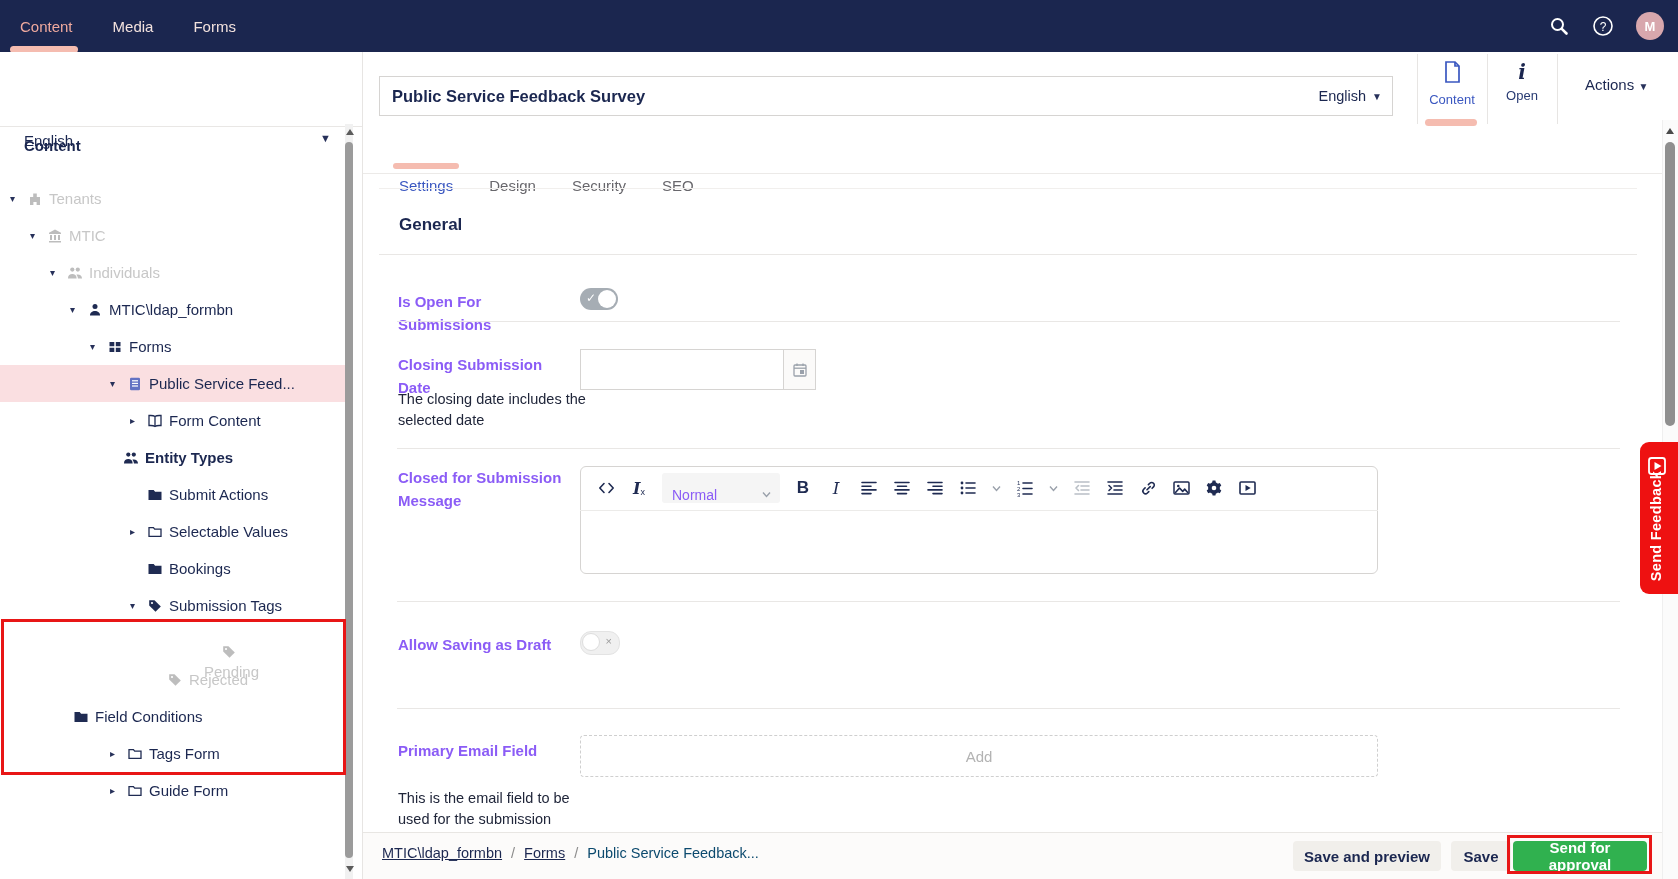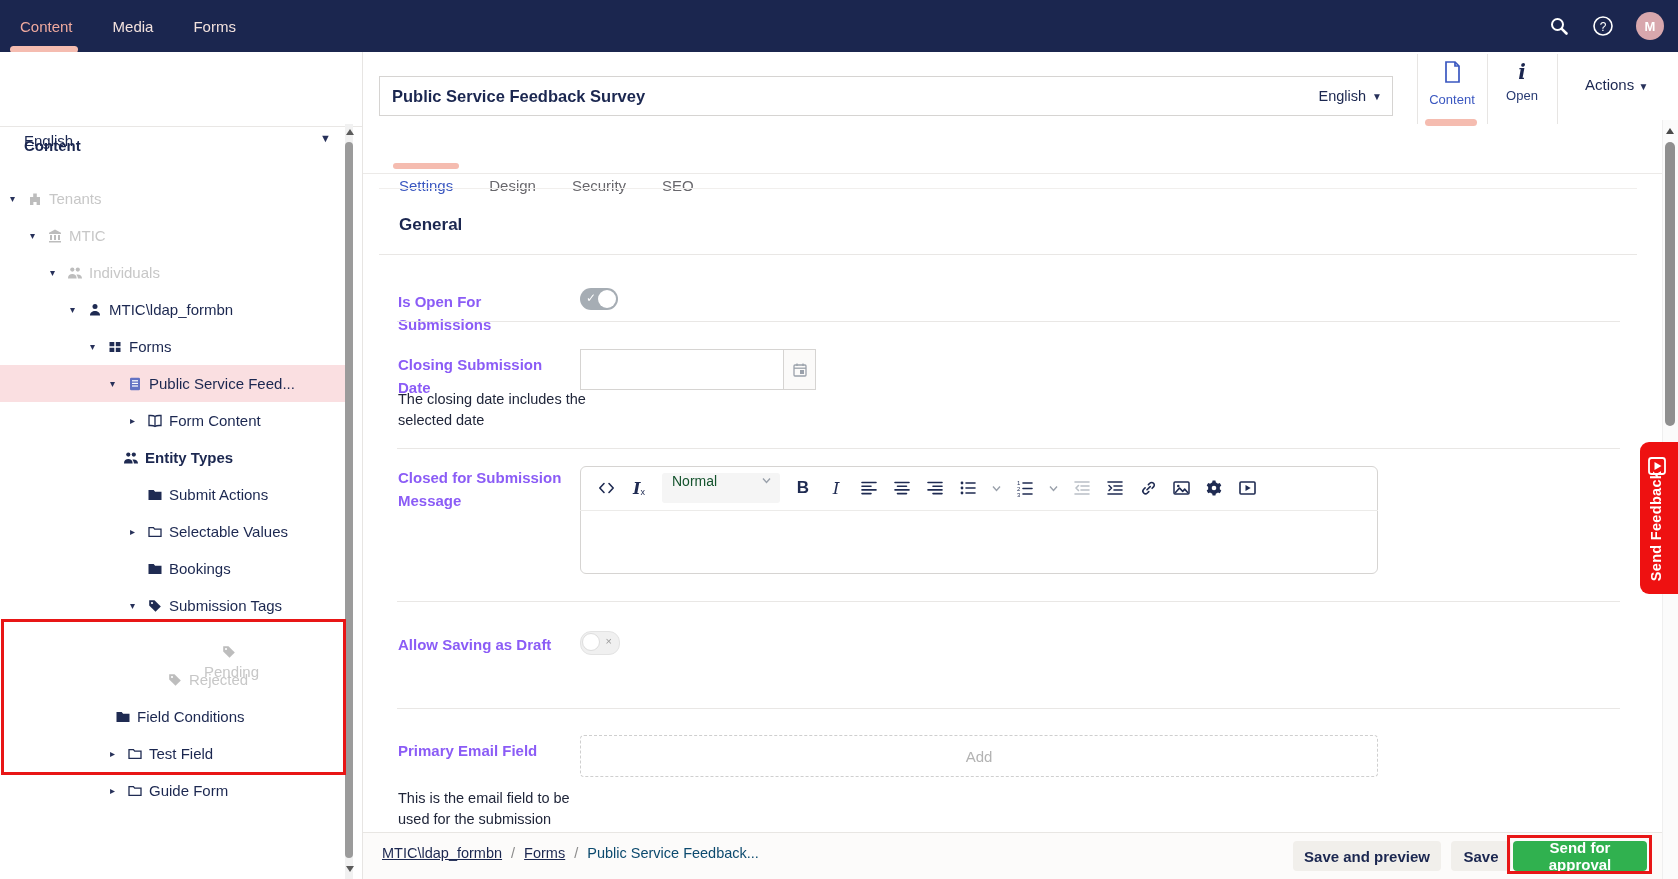--- a/index.html
+++ b/index.html
@@ -64,22 +64,22 @@
   .toggle.off .knob{position:absolute;left:1px;top:1px;width:18px;height:18px;border-radius:50%;background:#fff;border:1px solid #ddd;box-sizing:border-box;}
   .toggle.off .mark{position:absolute;right:7px;top:3px;color:#9b9b9b;font-size:11px;}
   .date-input{position:absolute;left:580px;top:349px;width:204px;height:41px;border:1px solid #d6d4d2;box-sizing:border-box;background:#fff;font-size:15px;padding:0 8px;outline:none;}
   .cal-btn{position:absolute;left:784px;top:349px;width:32px;height:41px;border:1px solid #d6d4d2;border-left:none;
     box-sizing:border-box;background:#fbfaf9;display:flex;align-items:center;justify-content:center;cursor:pointer;color:#9aa1ab;}
   .editor{position:absolute;left:580px;top:466px;width:798px;height:108px;border:1px solid #d6d4d2;border-radius:6px;background:#fff;box-sizing:border-box;}
   .editor-toolbar{position:absolute;left:580px;top:466px;width:798px;height:45px;border-bottom:1px solid #ecebe9;
     display:flex;align-items:center;gap:13px;padding-left:16px;box-sizing:border-box;}
   .tbi{display:flex;align-items:center;justify-content:center;min-width:20px;height:26px;color:#1f2b52;cursor:pointer;}
   .tbi.gray{color:#b9bfc6;}
-  .style-select{width:118px;height:30px;background:#f5f5f5;border-radius:3px;display:flex;align-items:flex-start;
-    padding:0 8px 0 10px;box-sizing:border-box;font-size:14px;color:#14532d;cursor:pointer;}
+  .style-select{width:118px;height:30px;background:#f5f5f5;border-radius:3px;display:flex;align-items:flex-end;
+    padding:0 8px 0 10px;box-sizing:border-box;font-size:14px;color:#8b5cf6;cursor:pointer;}
   .style-select .ssl{flex:1;}
   .editor-body{position:absolute;left:581px;top:512px;width:796px;height:60px;border-radius:0 0 6px 6px;background:#fff;cursor:text;}
   .add-box{position:absolute;left:580px;top:735px;width:798px;height:42px;border:1px dashed #cfcfcf;border-radius:4px;
     box-sizing:border-box;display:flex;align-items:center;justify-content:center;font-size:15px;color:#b3b3b3;cursor:pointer;}
   
   .footer{position:absolute;left:363px;top:832px;width:1315px;height:47px;background:#fcfbfa;border-top:1px solid #e8e6e3;}
   .breadcrumb{position:absolute;left:382px;top:845px;display:flex;gap:9px;font-size:14.5px;align-items:center;}
   .bc-link{color:#1b2750;text-decoration:underline;cursor:pointer;}
   .bc-cur{color:#0c4a6e;}
   .bc-sep{color:#8b8b8b;}
@@ -263,37 +263,37 @@
     <div class="tree-row muted" style="padding-left: 150px;">
       <span class="caret"></span>
       <span class="ticon">
         <svg width="16" height="16" viewBox="0 0 16 16">
           <path fill="currentColor" d="M2.2 2.2h5.3l6.3 6.3-5.3 5.3-6.3-6.3z"></path>
           <circle cx="5" cy="5" r="1.1" fill="#fff"></circle>
         </svg>
       </span>
       <span class="tlabel">Rejected</span>
     </div>
-    <div class="tree-row " style="padding-left: 98px; text-align: center;">
+    <div class="tree-row " style="padding-left: 56px; text-align: center;">
       <span class="caret"></span>
       <span class="ticon">
         <svg width="16" height="16" viewBox="0 0 16 16">
           <path fill="currentColor" d="M1.5 3h5.2l1.4 1.8h6.4V13h-13z"></path>
         </svg>
       </span>
       <span class="tlabel">Field Conditions</span>
     </div>
     <div class="tree-row " style="padding-left: 110px;">
       <span class="caret">▸</span>
       <span class="ticon">
         <svg width="16" height="16" viewBox="0 0 16 16">
           <path fill="none" stroke="currentColor" stroke-width="1.3" d="M2 3.6h4.4l1.3 1.6h6.3v7.2H2z"></path>
         </svg>
       </span>
-      <span class="tlabel">Test Field</span>
+      <span class="tlabel">Tags Form</span>
     </div>
     <div class="tree-row " style="padding-left: 110px;">
       <span class="caret">▸</span>
       <span class="ticon">
         <svg width="16" height="16" viewBox="0 0 16 16">
           <path fill="none" stroke="currentColor" stroke-width="1.3" d="M2 3.6h4.4l1.3 1.6h6.3v7.2H2z"></path>
         </svg>
       </span>
       <span class="tlabel">Guide Form</span>
     </div>

